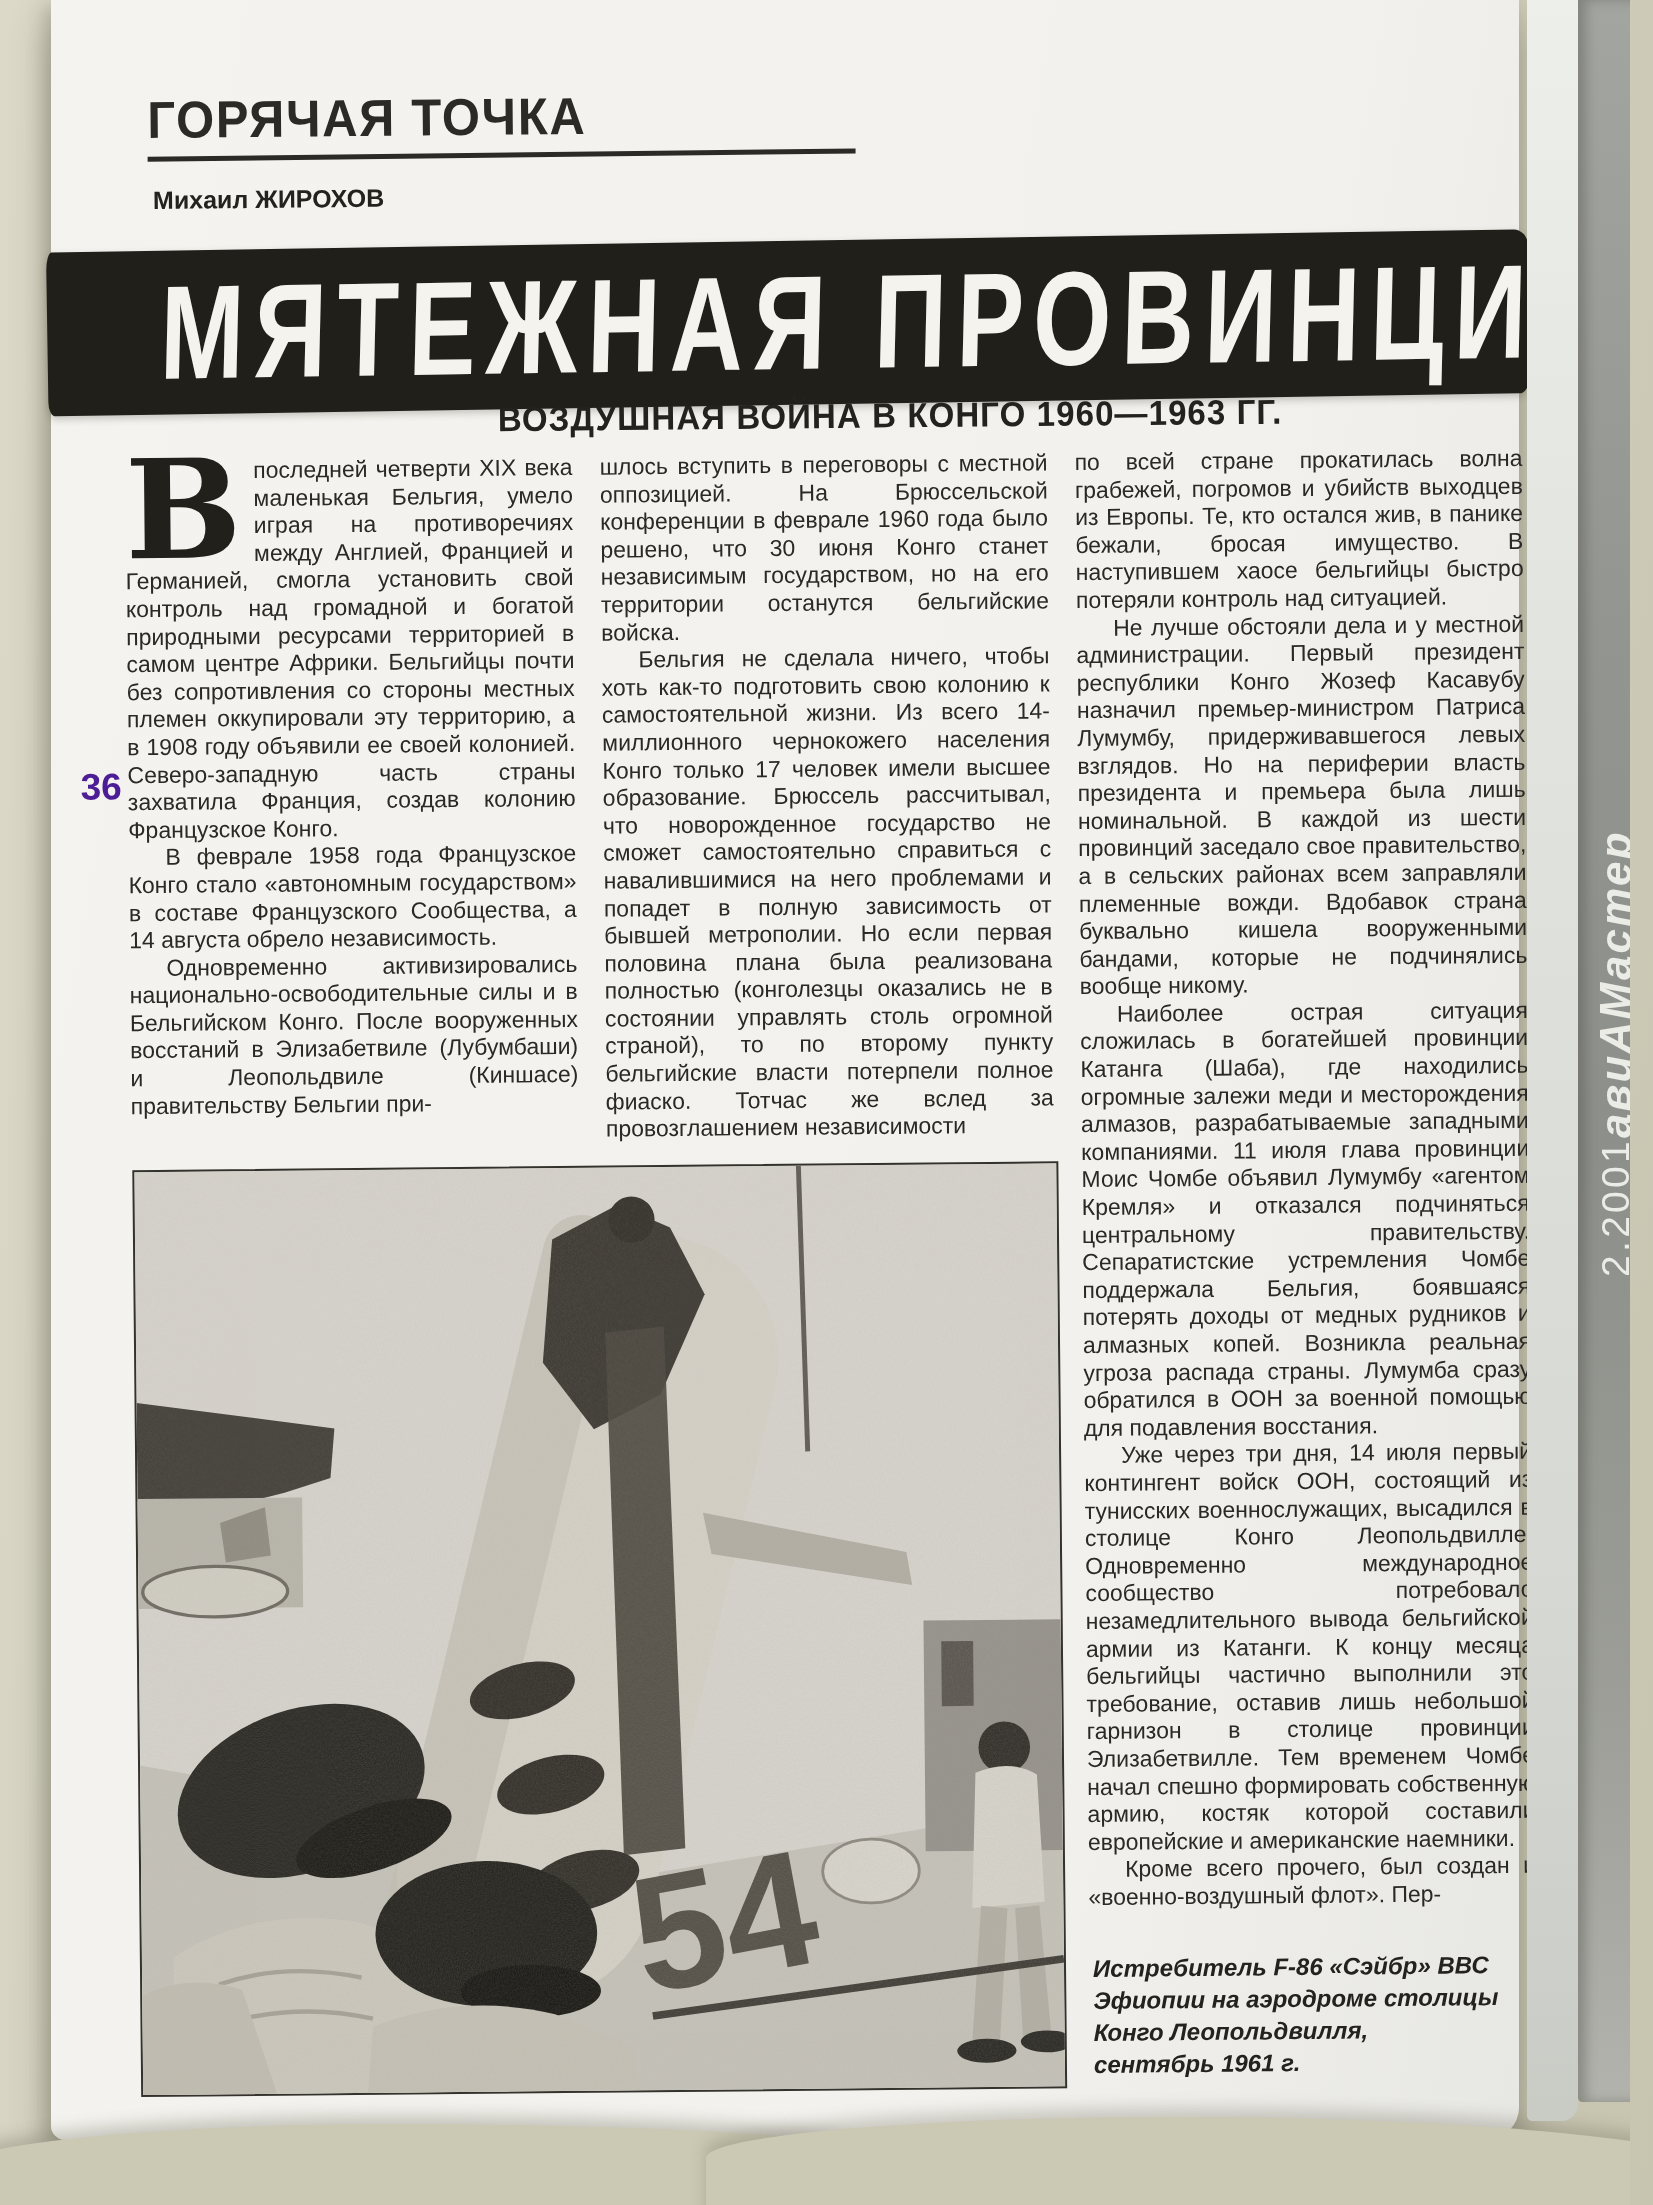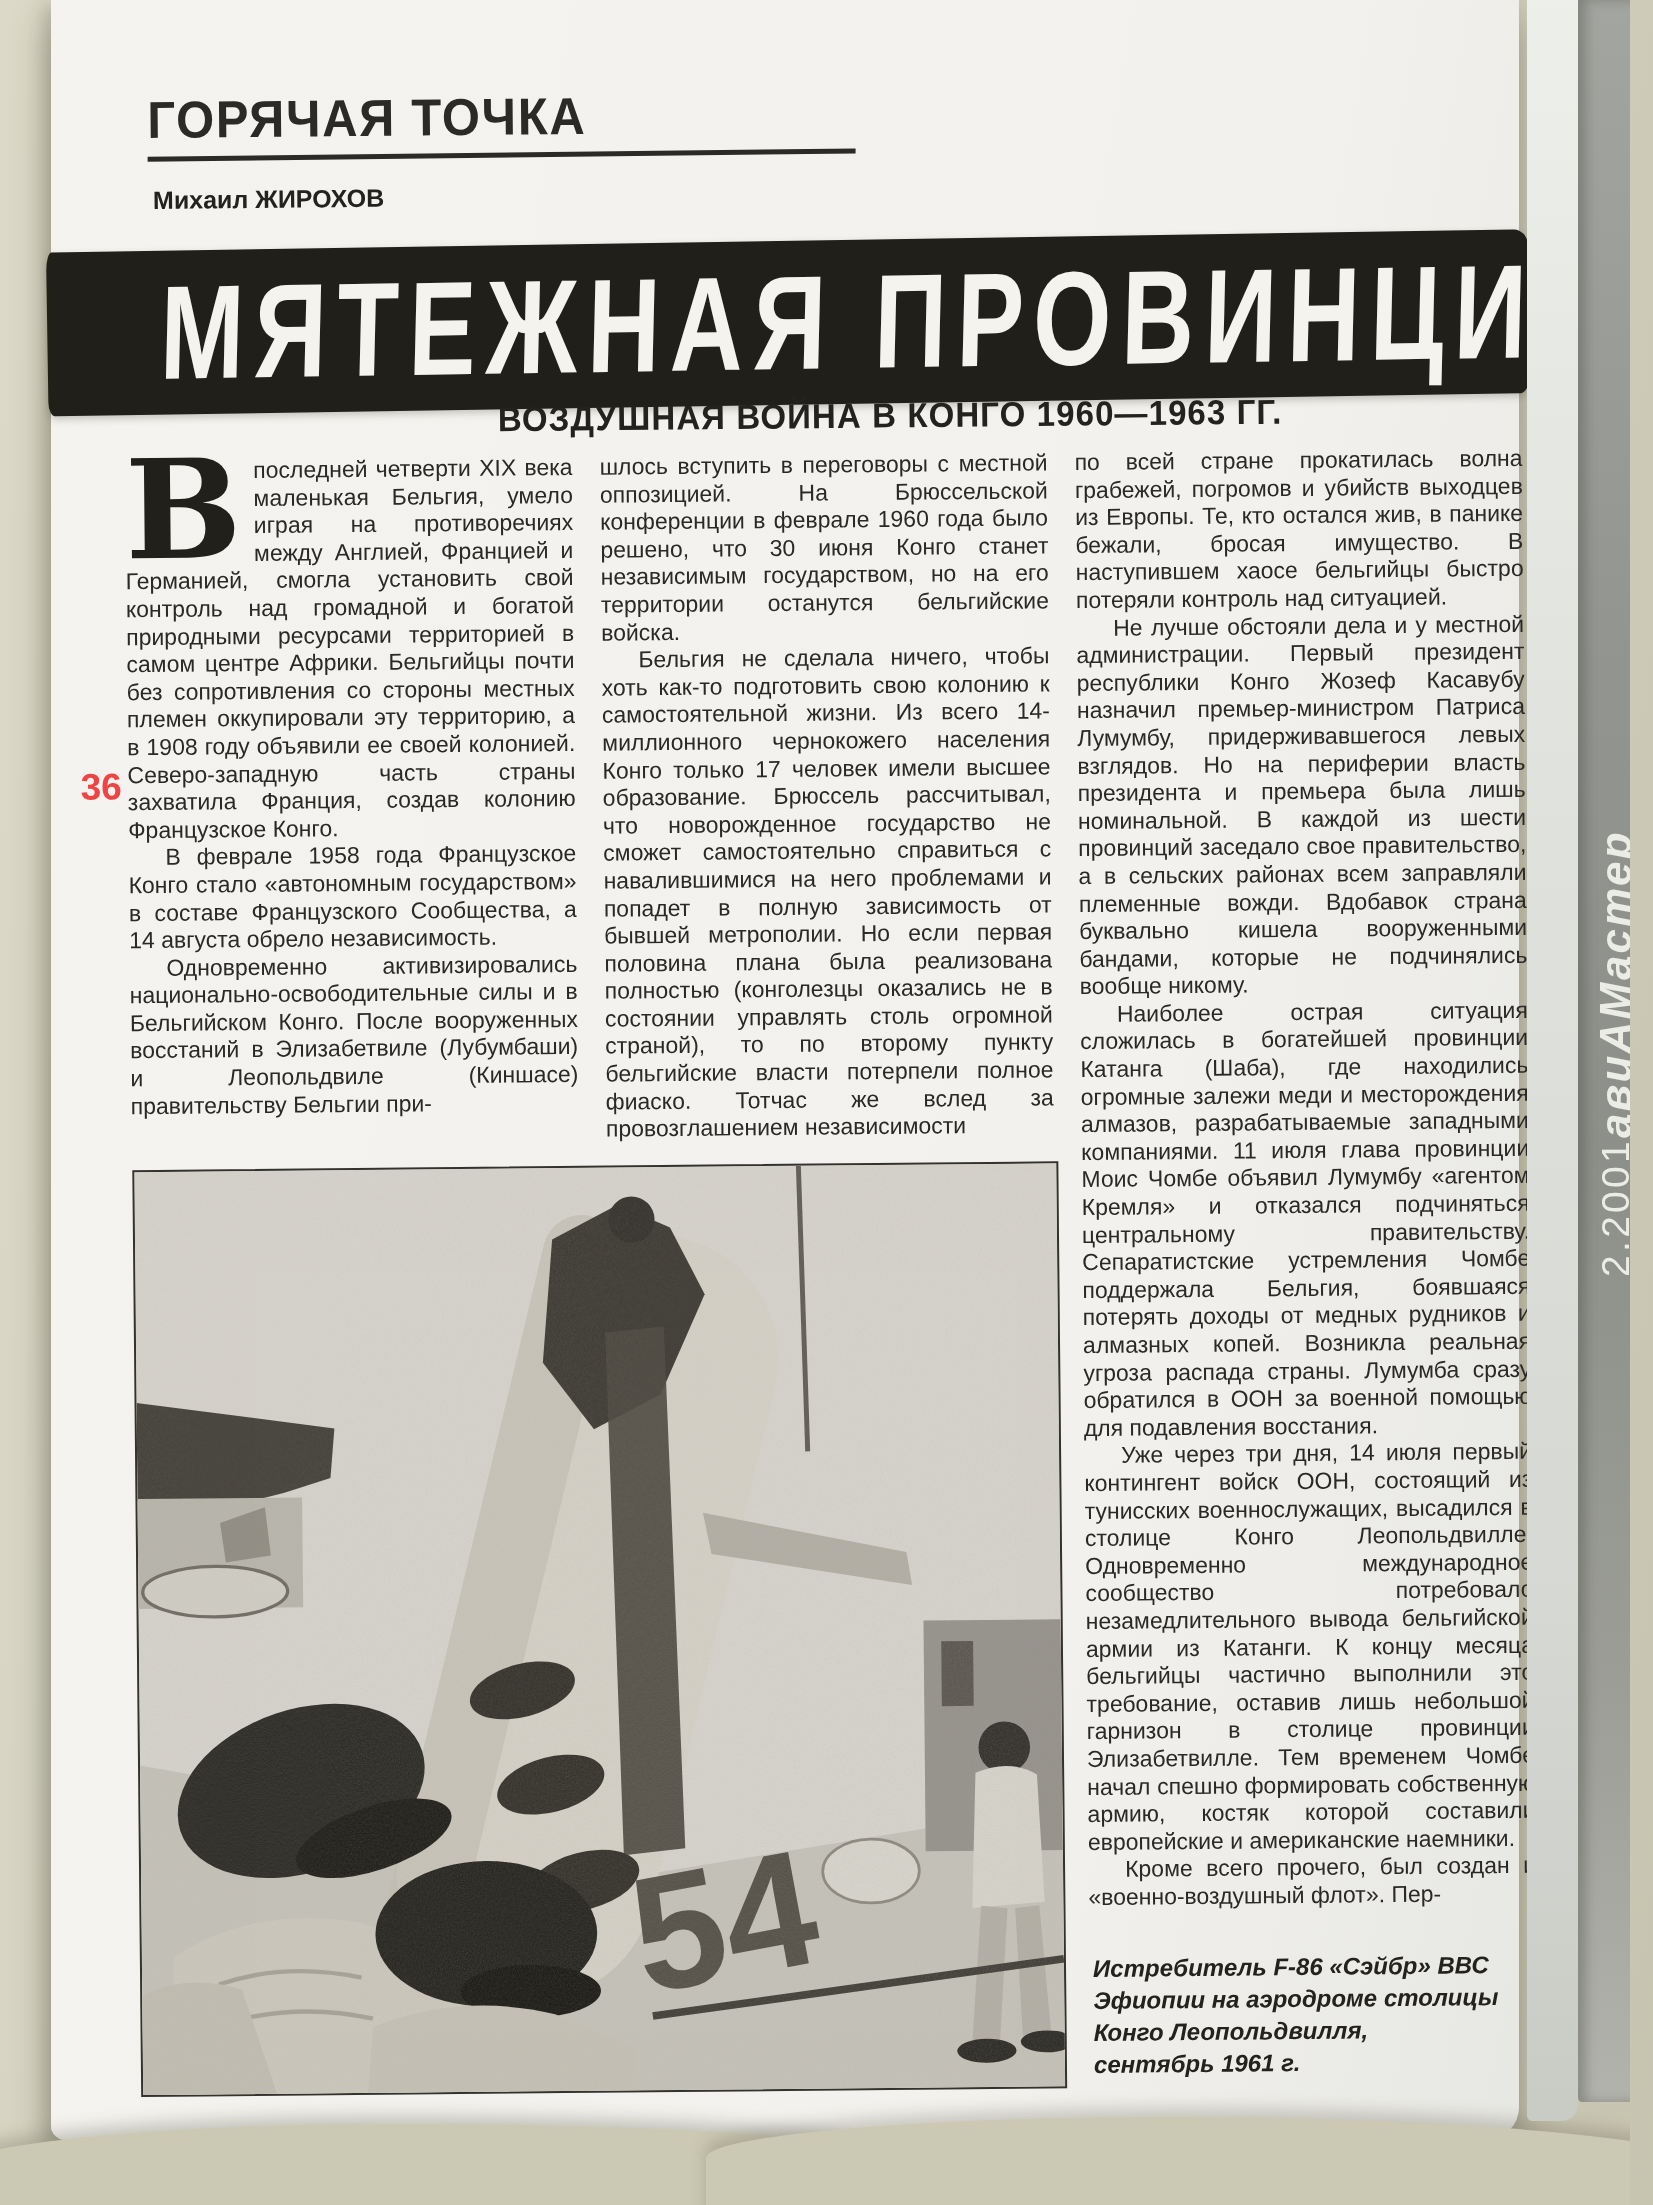--- a/index.html
+++ b/index.html
@@ -48,21 +48,21 @@
           background:#201f1a;transform:rotate(-0.35deg);
           border-radius:5.5px 14.3px 11px 6.6px / 19px 16.5px 19px 14.3px;
           box-shadow:0 3.3px 7.7px rgba(60,58,48,.25);}
   .banner-text{position:absolute;left:113px;top:50%;
                transform:translateY(-50%) scale(1.55,2.05) skewX(-3deg);transform-origin:0 50%;
                font-size:65px;font-weight:700;letter-spacing:6.6px;white-space:nowrap;
                color:#f4f3ee;}
   .subtitle{position:absolute;left:237px;top:398px;width:1312px;text-align:center;
             font-size:33px;font-weight:700;letter-spacing:1.1px;color:#23221e;transform:scaleY(1.05);}
 
-  .pagenum{position:absolute;left:80px;top:760px;font-size:37px;font-weight:700;color:#ef4444;}
+  .pagenum{position:absolute;left:80px;top:760px;font-size:37px;font-weight:700;color:#4c1d95;}
 
   .col{position:absolute;top:452px;width:448px;font-size:23px;line-height:27.6px;
        text-align:justify;color:#2b2925;overflow:hidden;}
   .col p{margin:0;}
   .col .indent{text-indent:37px;}
   .col1{left:127px;height:712px;}
   .col2{left:602px;height:712px;}
   .col3{left:1077px;height:1489px;}
   .dropcap{float:left;font-family:"DejaVu Serif",serif;font-weight:700;
            font-size:138px;line-height:.62;padding:8.8px 12px 0 0;color:#21201b;}

